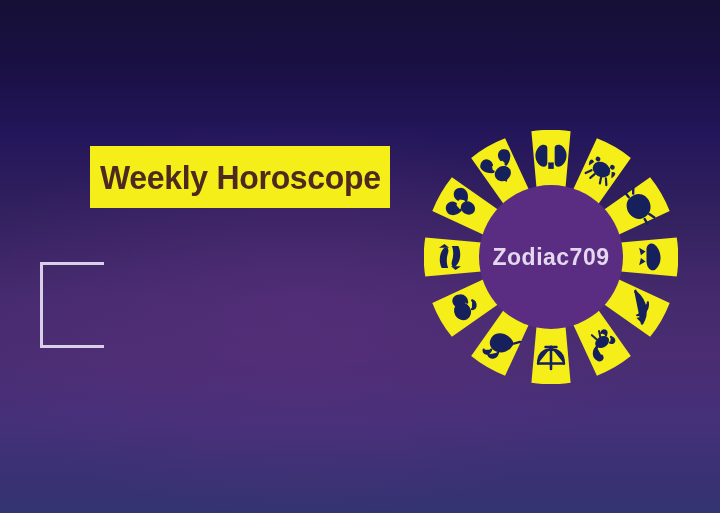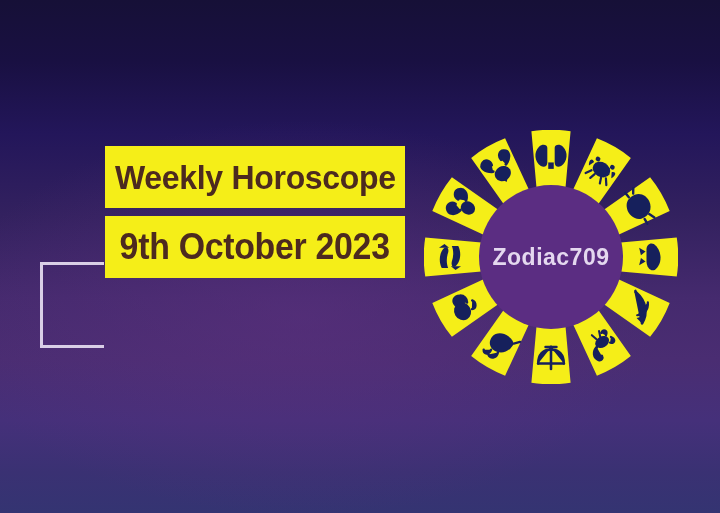--- a/index.html
+++ b/index.html
@@ -56,21 +56,20 @@
   
   #banners {
     position: absolute;
     left: 90px;
     top: 146px;
     width: 300px;
     z-index: 5;
     display: flex;
     flex-direction: column;
     gap: 8px;
-    margin-left: 15px;
   }
   .banner {
     background: #f5ee18;
     height: 62px;
     display: flex;
     align-items: center;
     justify-content: center;
     box-sizing: border-box;
     padding: 0 10px;
   }
@@ -115,23 +114,20 @@
 <div id="stage">
 
   <div id="bracket"></div>
 
   <div id="banners">
 
     <div class="banner title">
       <span class="banner-text">Weekly Horoscope</span>
     </div>
 
-    <div class="banner">
-      <span class="banner-text">9th October 2023</span>
-    </div>
 
 
   </div>
 
   <div id="wheel">
     <svg viewBox="0 0 254 254" xmlns="http://www.w3.org/2000/svg">
       <defs>
 
         <path id="wedge" d="M 107.41 1.26
                  A 126 126 0 0 1 146.59 1.26

